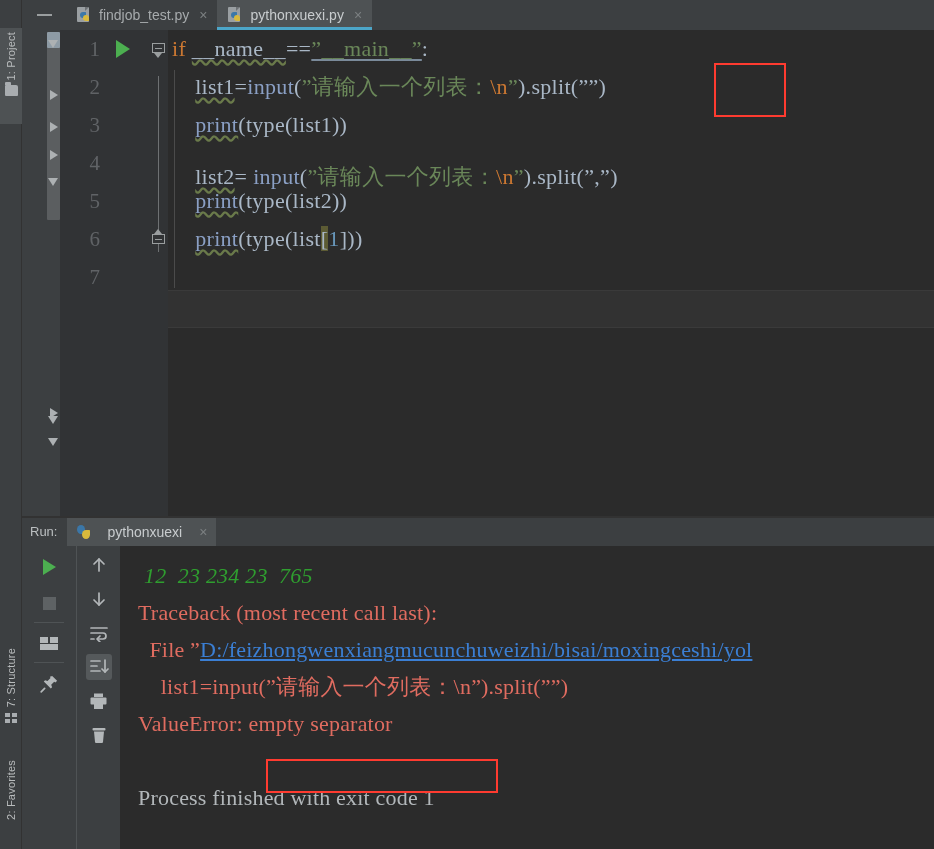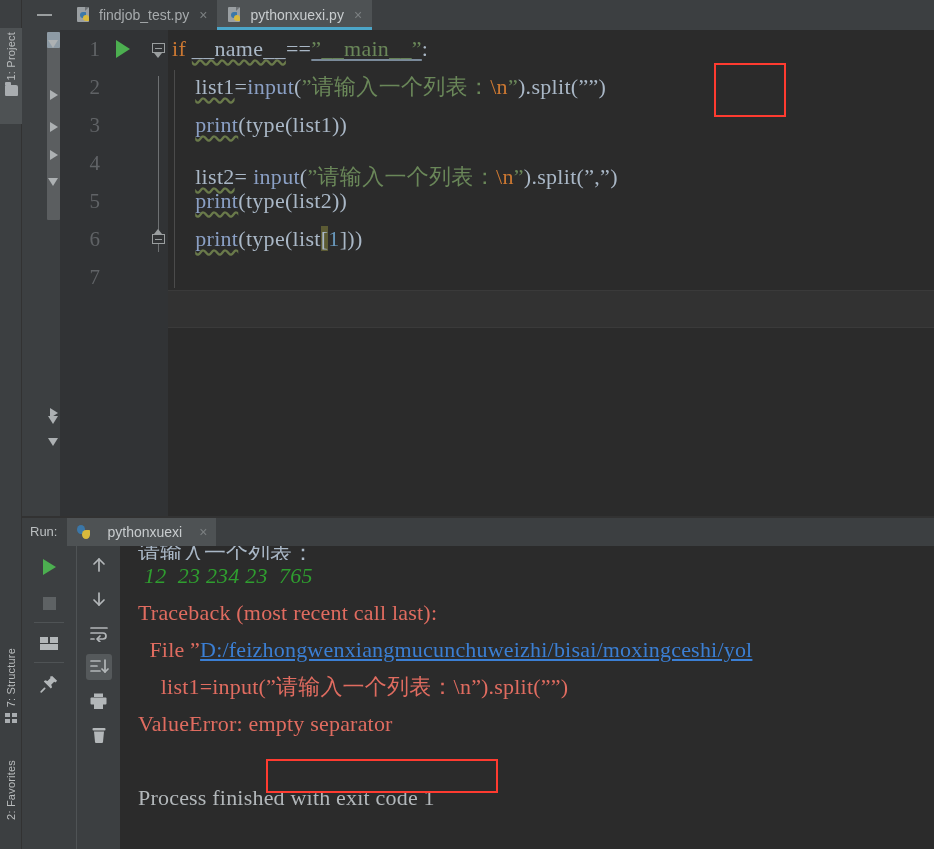--- a/index.html
+++ b/index.html
@@ -671,21 +671,20 @@
       </div>
       <div class="tbtn" style="top:176px;">
         <svg class="gi" width="18" height="18" viewBox="0 0 18 18">
           <rect class="fill" x="2.5" y="2" width="13" height="2.6" rx="1"></rect>
           <path class="fill" d="M4 5.6h10l-1 10.4a1 1 0 0 1-1 .9H6a1 1 0 0 1-1-.9z"></path>
         </svg>
       </div>
     </div>
 
     <div class="console">
-      <div class="c-clip">请输入一个列表：</div>
 
       <div class="cl c-in" style="top:14px;">12  23 234 23  765</div>
       <div class="cl c-err" style="top:51px;">Traceback (most recent call last):</div>
 
       <div class="cl" style="top:88px;"><span class="c-err">  File ”</span><span class="c-link">D:/feizhongwenxiangmucunchuweizhi/bisai/moxingceshi/yol</span></div>
 
       <div class="cl c-err" style="top:125px;">    list1=input(”请输入一个列表：\n”).split(””)</div>
       <div class="cl c-err" style="top:162px;">ValueError: empty separator</div>
       <div class="cl c-out" style="top:236px;">Process finished with exit code 1</div>
 

